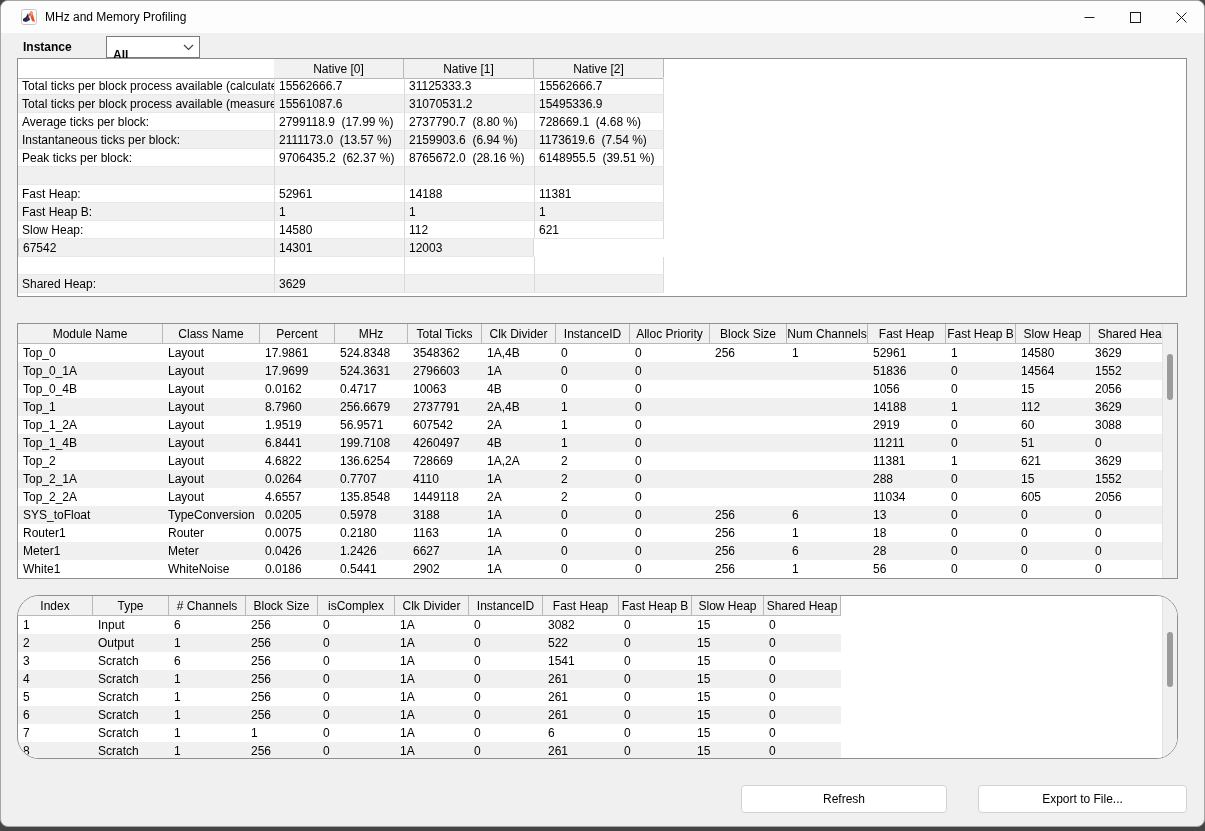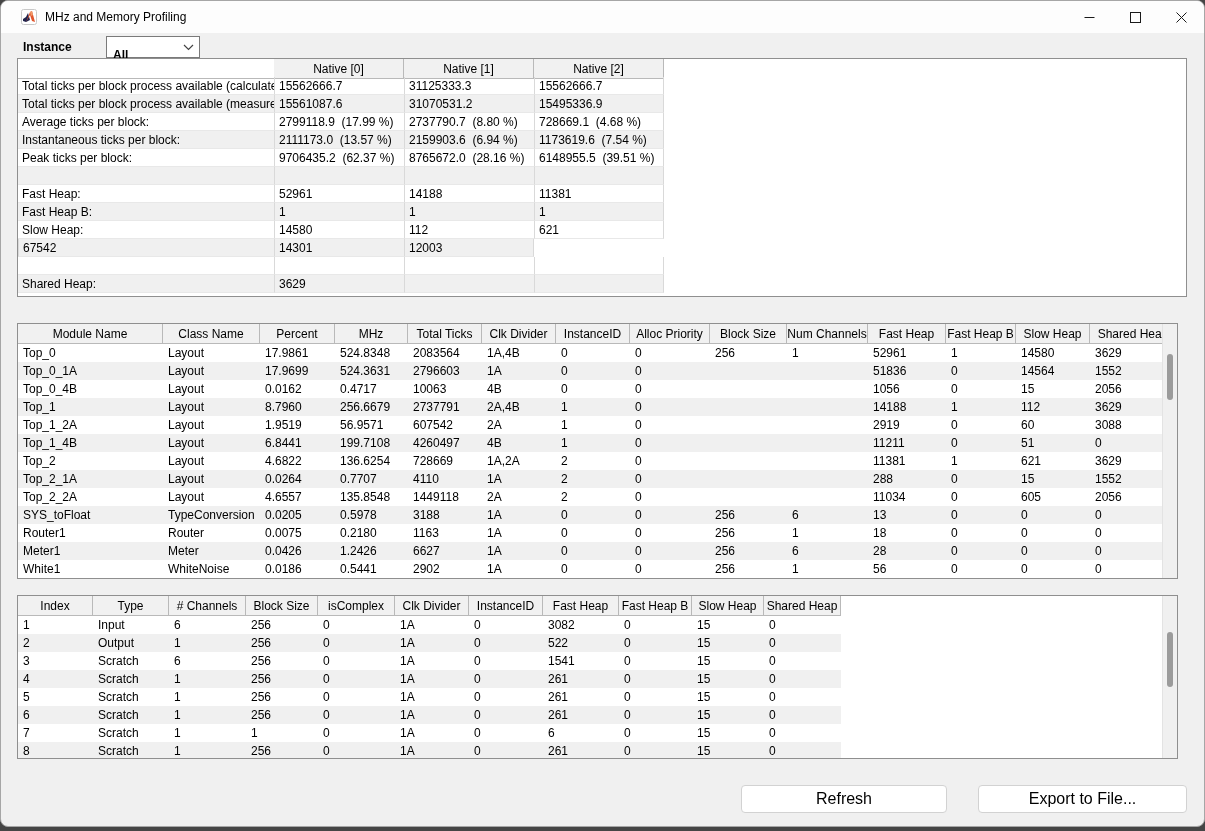--- a/index.html
+++ b/index.html
@@ -16,21 +16,21 @@
   
   .inst-label{position:absolute;left:22px;top:34px;height:24px;line-height:24px;font-weight:bold;}
   .dropdown{position:absolute;left:105px;top:35px;width:94px;height:22px;background:#fff;
             border:1px solid #7a7a7a;box-sizing:border-box;display:flex;align-items:center;}
   .dropdown .val{font-weight:bold;padding-left:6px;flex:1;margin-top:16px;}
   .dropdown .chev{padding-right:5px;display:flex;align-items:center;}
   
   .panel{position:absolute;background:#fff;border:1px solid #8f8f8f;box-sizing:border-box;overflow:hidden;}
   .panel.summary{left:16px;top:57px;width:1170px;height:239px;}
   .panel.modules{left:16px;top:322px;width:1161px;height:256px;}
-  .panel.buffers{left:16px;top:594px;width:1161px;height:164px;}
+  .panel.buffers{left:16px;top:594px;width:1161px;height:164px;border-radius:22px;}
   
   .scols{display:grid;grid-template-columns:256px 130px 130px 130px minmax(0,1fr);}
   .mcols{display:grid;grid-template-columns:145px 97px 75px 73px 74px 74px 74px 80px 77px 81px 78px 70px 74px minmax(0,1fr);}
   .bcols{display:grid;grid-template-columns:75px 76px 77px 72px 77px 74px 74px 76px 73px 72px 77px minmax(0,1fr);}
   .ghead{height:20px;}
   .hcell{box-sizing:border-box;height:20px;background:#f1f1f1;border-right:1px solid #b9b9b9;
          border-bottom:1px solid #b9b9b9;display:flex;align-items:center;justify-content:center;
          white-space:nowrap;overflow:hidden;}
   .hblank{box-sizing:border-box;height:20px;background:#fff;border-bottom:1px solid #b9b9b9;}
   .hfill{background:#fff;}
@@ -44,21 +44,21 @@
   .sval{border-left:1px solid #d9d9d9;}
   .sval.last{border-right:1px solid #d9d9d9;}
   .srow{height:18px;}
   .srow.stripe .scell{background:#f0f0f0;}
   .sfill{background:#fff;}
   
   .vtrack{position:absolute;top:0;right:0;bottom:0;width:14px;background:#f0f0f0;border-left:1px solid #e3e3e3;}
   .vthumb{position:absolute;left:4px;width:6px;background:#9b9b9b;border-radius:3px;}
   
   .btn{position:absolute;height:28px;background:#fff;border:1px solid #d2d2d2;border-radius:4px;
-       box-sizing:border-box;display:flex;align-items:center;justify-content:center;font-size:16px;}
+       box-sizing:border-box;display:flex;align-items:center;justify-content:center;font-size:12px;}
   .btn.refresh{left:740px;top:784px;width:206px;}
   .btn.export{left:977px;top:784px;width:209px;}
 </style>
 </head>
 <body>
 
 <div class="screen">
   <div class="window">
 
     <div class="titlebar">
@@ -212,21 +212,21 @@
             <div class="hcell">Fast Heap</div>
             <div class="hcell">Fast Heap B</div>
             <div class="hcell">Slow Heap</div>
             <div class="hcell">Shared Heap</div>
           </div>
           <div class="grow mcols">
             <div class="dcell">Top_0</div>
             <div class="dcell">Layout</div>
             <div class="dcell">17.9861</div>
             <div class="dcell">524.8348</div>
-            <div class="dcell">2083564</div>
+            <div class="dcell">3548362</div>
             <div class="dcell">1A,4B</div>
             <div class="dcell">0</div>
             <div class="dcell">0</div>
             <div class="dcell">256</div>
             <div class="dcell">1</div>
             <div class="dcell">52961</div>
             <div class="dcell">1</div>
             <div class="dcell">14580</div>
             <div class="dcell">3629</div>
           </div>

